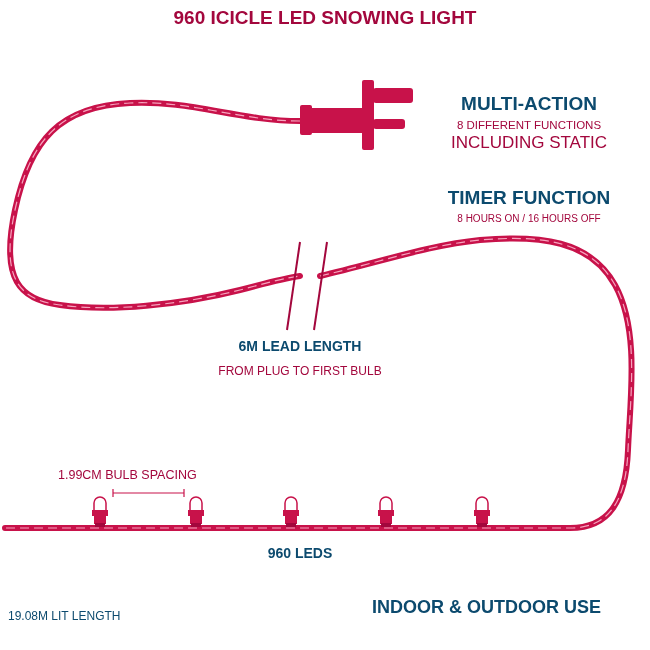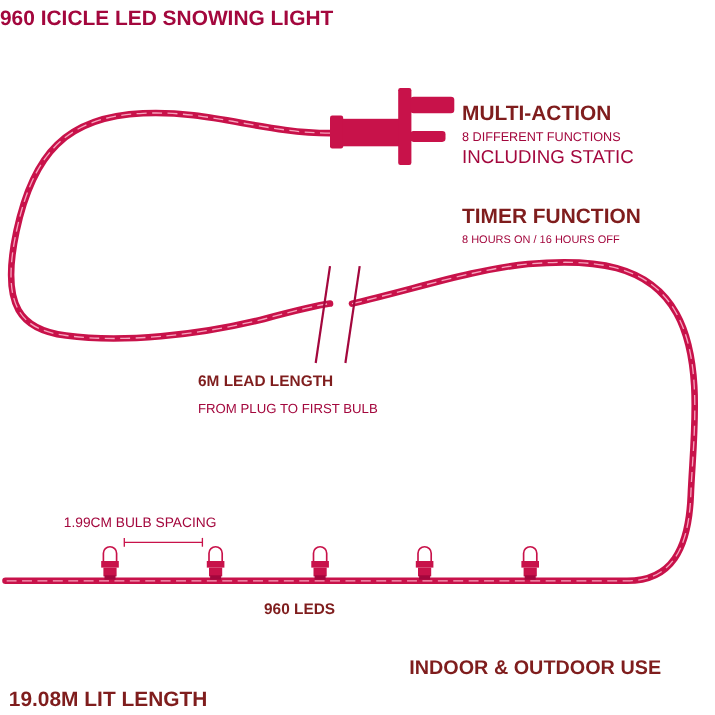--- a/index.html
+++ b/index.html
@@ -1,31 +1,31 @@
 <!DOCTYPE html>
 <html><head>
 <meta charset="utf-8">
 <style>
   html, body { margin:0; padding:0; background:#ffffff; }
   body { width:650px; height:650px; position:relative; overflow:hidden;
          font-family:"Liberation Sans", sans-serif; color:#a3073d; }
-  .txt { position:absolute; white-space:nowrap; }
-  .h { font-weight:bold; color:#7f1d1d; }
+  .txt { position:absolute; white-space:nowrap; text-align:center; }
+  .h { font-weight:bold; color:#0c4a6e; }
   .s { color:#a3073d; }
   #title { left:0; width:650px; top:7px; font-size:19px; font-weight:bold; }
   #ma-h { left:420px; width:218px; top:93px; font-size:19px; }
   #ma-s1 { left:420px; width:218px; top:119px; font-size:11.5px; }
   #ma-s2 { left:420px; width:218px; top:133px; font-size:17px; }
   #tf-h { left:420px; width:218px; top:187px; font-size:19px; }
   #tf-s { left:420px; width:218px; top:213px; font-size:10px; }
   #lead-h { left:180px; width:240px; top:338px; font-size:14px; }
   #lead-s { left:180px; width:240px; top:364px; font-size:12px; }
   #spacing { left:58px; top:468px; font-size:12.5px; }
   #leds { left:240px; width:120px; top:545px; font-size:14px; font-weight:bold; }
-  #lit { left:8px; top:626px; font-size:19px; font-weight:bold; }
+  #lit { left:8px; top:609px; font-size:12px; font-weight:normal; }
   #use { left:372px; top:597px; font-size:18px; font-weight:bold; }
   svg { position:absolute; left:0; top:0; }
 </style>
 </head>
 <body>
 
 <svg width="650" height="650" viewBox="0 0 650 650">
   <defs>
     <path id="cablePath" d="M300,121 C240,121 190,100 130,103 C60,106 30,140 15,210
              C0,280 20,300 60,305 C110,312 180,305 240,290 C270,282 285,278 300,276"></path>

